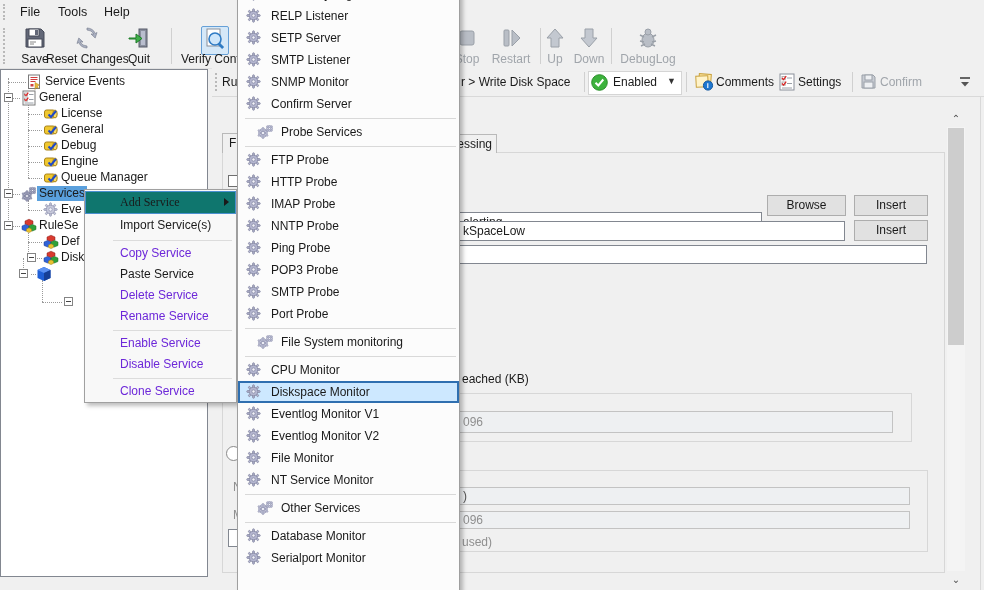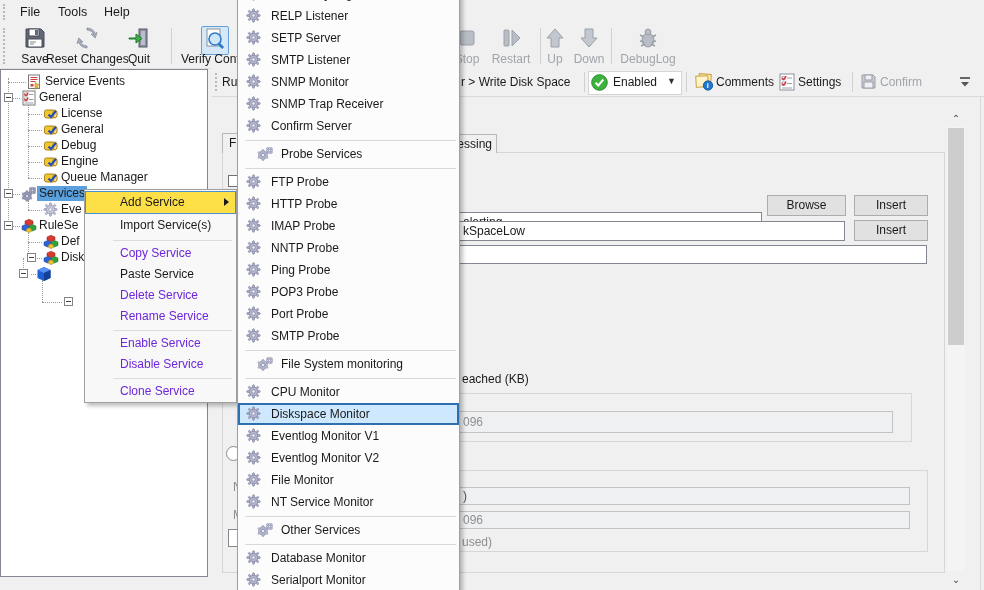--- a/index.html
+++ b/index.html
@@ -33,21 +33,21 @@
   .texpand{position:absolute;width:9px;height:9px;background:#fff;border:1px solid #848484;box-sizing:border-box;}
   .texpand::after{content:"";position:absolute;left:1px;top:3px;width:5px;height:1px;background:#444;}
   .ticon16{position:absolute;width:16px;height:16px;}
   .dotv{position:absolute;width:1px;border-left:1px dotted #9a9a9a;}
   .doth{position:absolute;height:1px;border-top:1px dotted #9a9a9a;}
   
   #ctxmenu{position:absolute;left:84px;top:189px;width:153px;background:#f8f8f8;border:1px solid #a0a0a0;
            box-shadow:3px 3px 4px rgba(0,0,0,.25);z-index:10;box-sizing:border-box;padding-top:1px;}
   .cmi{position:relative;line-height:21px;height:21px;padding-left:35px;white-space:nowrap;}
   .cmi.tall{height:23px;line-height:23px;}
-  .cmi.hl{background:#fde047;outline:1px solid #4a90d0;outline-offset:-1px;}
+  .cmi.hl{background:#0f766e;outline:1px solid #4a90d0;outline-offset:-1px;font-family:Liberation Serif, serif;}
   .cmi.disabled{color:#6d28d9;}
   .cmi .subarrow{position:absolute;right:7px;top:7px;width:0;height:0;border-left:5px solid #1a1a1a;border-top:4px solid transparent;border-bottom:4px solid transparent;}
   .cmsep{height:6px;position:relative;}
   .cmsep::after{content:"";position:absolute;left:28px;right:4px;top:3px;height:1px;background:#dcdcdc;}
   
   #submenu{position:absolute;left:237px;top:-18px;width:223px;height:612px;background:#fcfcfc;border:1px solid #9f9f9f;
            box-shadow:3px 3px 4px rgba(0,0,0,.25);z-index:20;box-sizing:border-box;}
   .smi{position:relative;height:22px;line-height:22px;white-space:nowrap;}
   .smi .smicon{position:absolute;left:8px;top:3px;}
   .smi .smtext{position:absolute;left:33px;top:0;}
@@ -339,33 +339,20 @@
         <span class="smicon"><svg width="15" height="15" viewBox="0 0 16 16">
             <g fill="#b4b6d0" stroke="#82849f" stroke-width=".8">
               <rect x="7" y="0.8" width="2" height="14.4" rx="1"></rect>
               <rect x="7" y="0.8" width="2" height="14.4" rx="1" transform="rotate(45 8 8)"></rect>
               <rect x="7" y="0.8" width="2" height="14.4" rx="1" transform="rotate(90 8 8)"></rect>
               <rect x="7" y="0.8" width="2" height="14.4" rx="1" transform="rotate(135 8 8)"></rect>
               <circle cx="8" cy="8" r="4.6"></circle>
             </g>
             <circle cx="8" cy="8" r="1.8" fill="#f2f3fa" stroke="#82849f" stroke-width=".8"></circle>
           </svg></span>
-        <span class="smtext">SNMP Trap Receiver</span>
-      </div>
-      <div class="smi">
-        <span class="smicon"><svg width="15" height="15" viewBox="0 0 16 16">
-            <g fill="#b4b6d0" stroke="#82849f" stroke-width=".8">
-              <rect x="7" y="0.8" width="2" height="14.4" rx="1"></rect>
-              <rect x="7" y="0.8" width="2" height="14.4" rx="1" transform="rotate(45 8 8)"></rect>
-              <rect x="7" y="0.8" width="2" height="14.4" rx="1" transform="rotate(90 8 8)"></rect>
-              <rect x="7" y="0.8" width="2" height="14.4" rx="1" transform="rotate(135 8 8)"></rect>
-              <circle cx="8" cy="8" r="4.6"></circle>
-            </g>
-            <circle cx="8" cy="8" r="1.8" fill="#f2f3fa" stroke="#82849f" stroke-width=".8"></circle>
-          </svg></span>
         <span class="smtext">Confirm Server</span>
       </div>
       <div class="smsep"></div>
       <div class="smi header">
         <span class="smicon"><svg width="17" height="15" viewBox="0 0 17 15">
             <g fill="#c9cbde" stroke="#9193b0" stroke-width=".7">
               <circle cx="6" cy="9" r="4.4"></circle>
               <rect x="5.2" y="3.4" width="1.6" height="11.2" rx=".8"></rect>
               <rect x="5.2" y="3.4" width="1.6" height="11.2" rx=".8" transform="rotate(60 6 9)"></rect>
               <rect x="5.2" y="3.4" width="1.6" height="11.2" rx=".8" transform="rotate(120 6 9)"></rect>
@@ -461,34 +448,34 @@
         <span class="smicon"><svg width="15" height="15" viewBox="0 0 16 16">
             <g fill="#b4b6d0" stroke="#82849f" stroke-width=".8">
               <rect x="7" y="0.8" width="2" height="14.4" rx="1"></rect>
               <rect x="7" y="0.8" width="2" height="14.4" rx="1" transform="rotate(45 8 8)"></rect>
               <rect x="7" y="0.8" width="2" height="14.4" rx="1" transform="rotate(90 8 8)"></rect>
               <rect x="7" y="0.8" width="2" height="14.4" rx="1" transform="rotate(135 8 8)"></rect>
               <circle cx="8" cy="8" r="4.6"></circle>
             </g>
             <circle cx="8" cy="8" r="1.8" fill="#f2f3fa" stroke="#82849f" stroke-width=".8"></circle>
           </svg></span>
+        <span class="smtext">SMTP Probe</span>
+      </div>
+      <div class="smi">
+        <span class="smicon"><svg width="15" height="15" viewBox="0 0 16 16">
+            <g fill="#b4b6d0" stroke="#82849f" stroke-width=".8">
+              <rect x="7" y="0.8" width="2" height="14.4" rx="1"></rect>
+              <rect x="7" y="0.8" width="2" height="14.4" rx="1" transform="rotate(45 8 8)"></rect>
+              <rect x="7" y="0.8" width="2" height="14.4" rx="1" transform="rotate(90 8 8)"></rect>
+              <rect x="7" y="0.8" width="2" height="14.4" rx="1" transform="rotate(135 8 8)"></rect>
+              <circle cx="8" cy="8" r="4.6"></circle>
+            </g>
+            <circle cx="8" cy="8" r="1.8" fill="#f2f3fa" stroke="#82849f" stroke-width=".8"></circle>
+          </svg></span>
         <span class="smtext">Port Probe</span>
-      </div>
-      <div class="smi">
-        <span class="smicon"><svg width="15" height="15" viewBox="0 0 16 16">
-            <g fill="#b4b6d0" stroke="#82849f" stroke-width=".8">
-              <rect x="7" y="0.8" width="2" height="14.4" rx="1"></rect>
-              <rect x="7" y="0.8" width="2" height="14.4" rx="1" transform="rotate(45 8 8)"></rect>
-              <rect x="7" y="0.8" width="2" height="14.4" rx="1" transform="rotate(90 8 8)"></rect>
-              <rect x="7" y="0.8" width="2" height="14.4" rx="1" transform="rotate(135 8 8)"></rect>
-              <circle cx="8" cy="8" r="4.6"></circle>
-            </g>
-            <circle cx="8" cy="8" r="1.8" fill="#f2f3fa" stroke="#82849f" stroke-width=".8"></circle>
-          </svg></span>
-        <span class="smtext">SMTP Probe</span>
       </div>
       <div class="smsep"></div>
       <div class="smi header">
         <span class="smicon"><svg width="17" height="15" viewBox="0 0 17 15">
             <g fill="#c9cbde" stroke="#9193b0" stroke-width=".7">
               <circle cx="6" cy="9" r="4.4"></circle>
               <rect x="5.2" y="3.4" width="1.6" height="11.2" rx=".8"></rect>
               <rect x="5.2" y="3.4" width="1.6" height="11.2" rx=".8" transform="rotate(60 6 9)"></rect>
               <rect x="5.2" y="3.4" width="1.6" height="11.2" rx=".8" transform="rotate(120 6 9)"></rect>
               <circle cx="12.5" cy="4.5" r="3"></circle>

